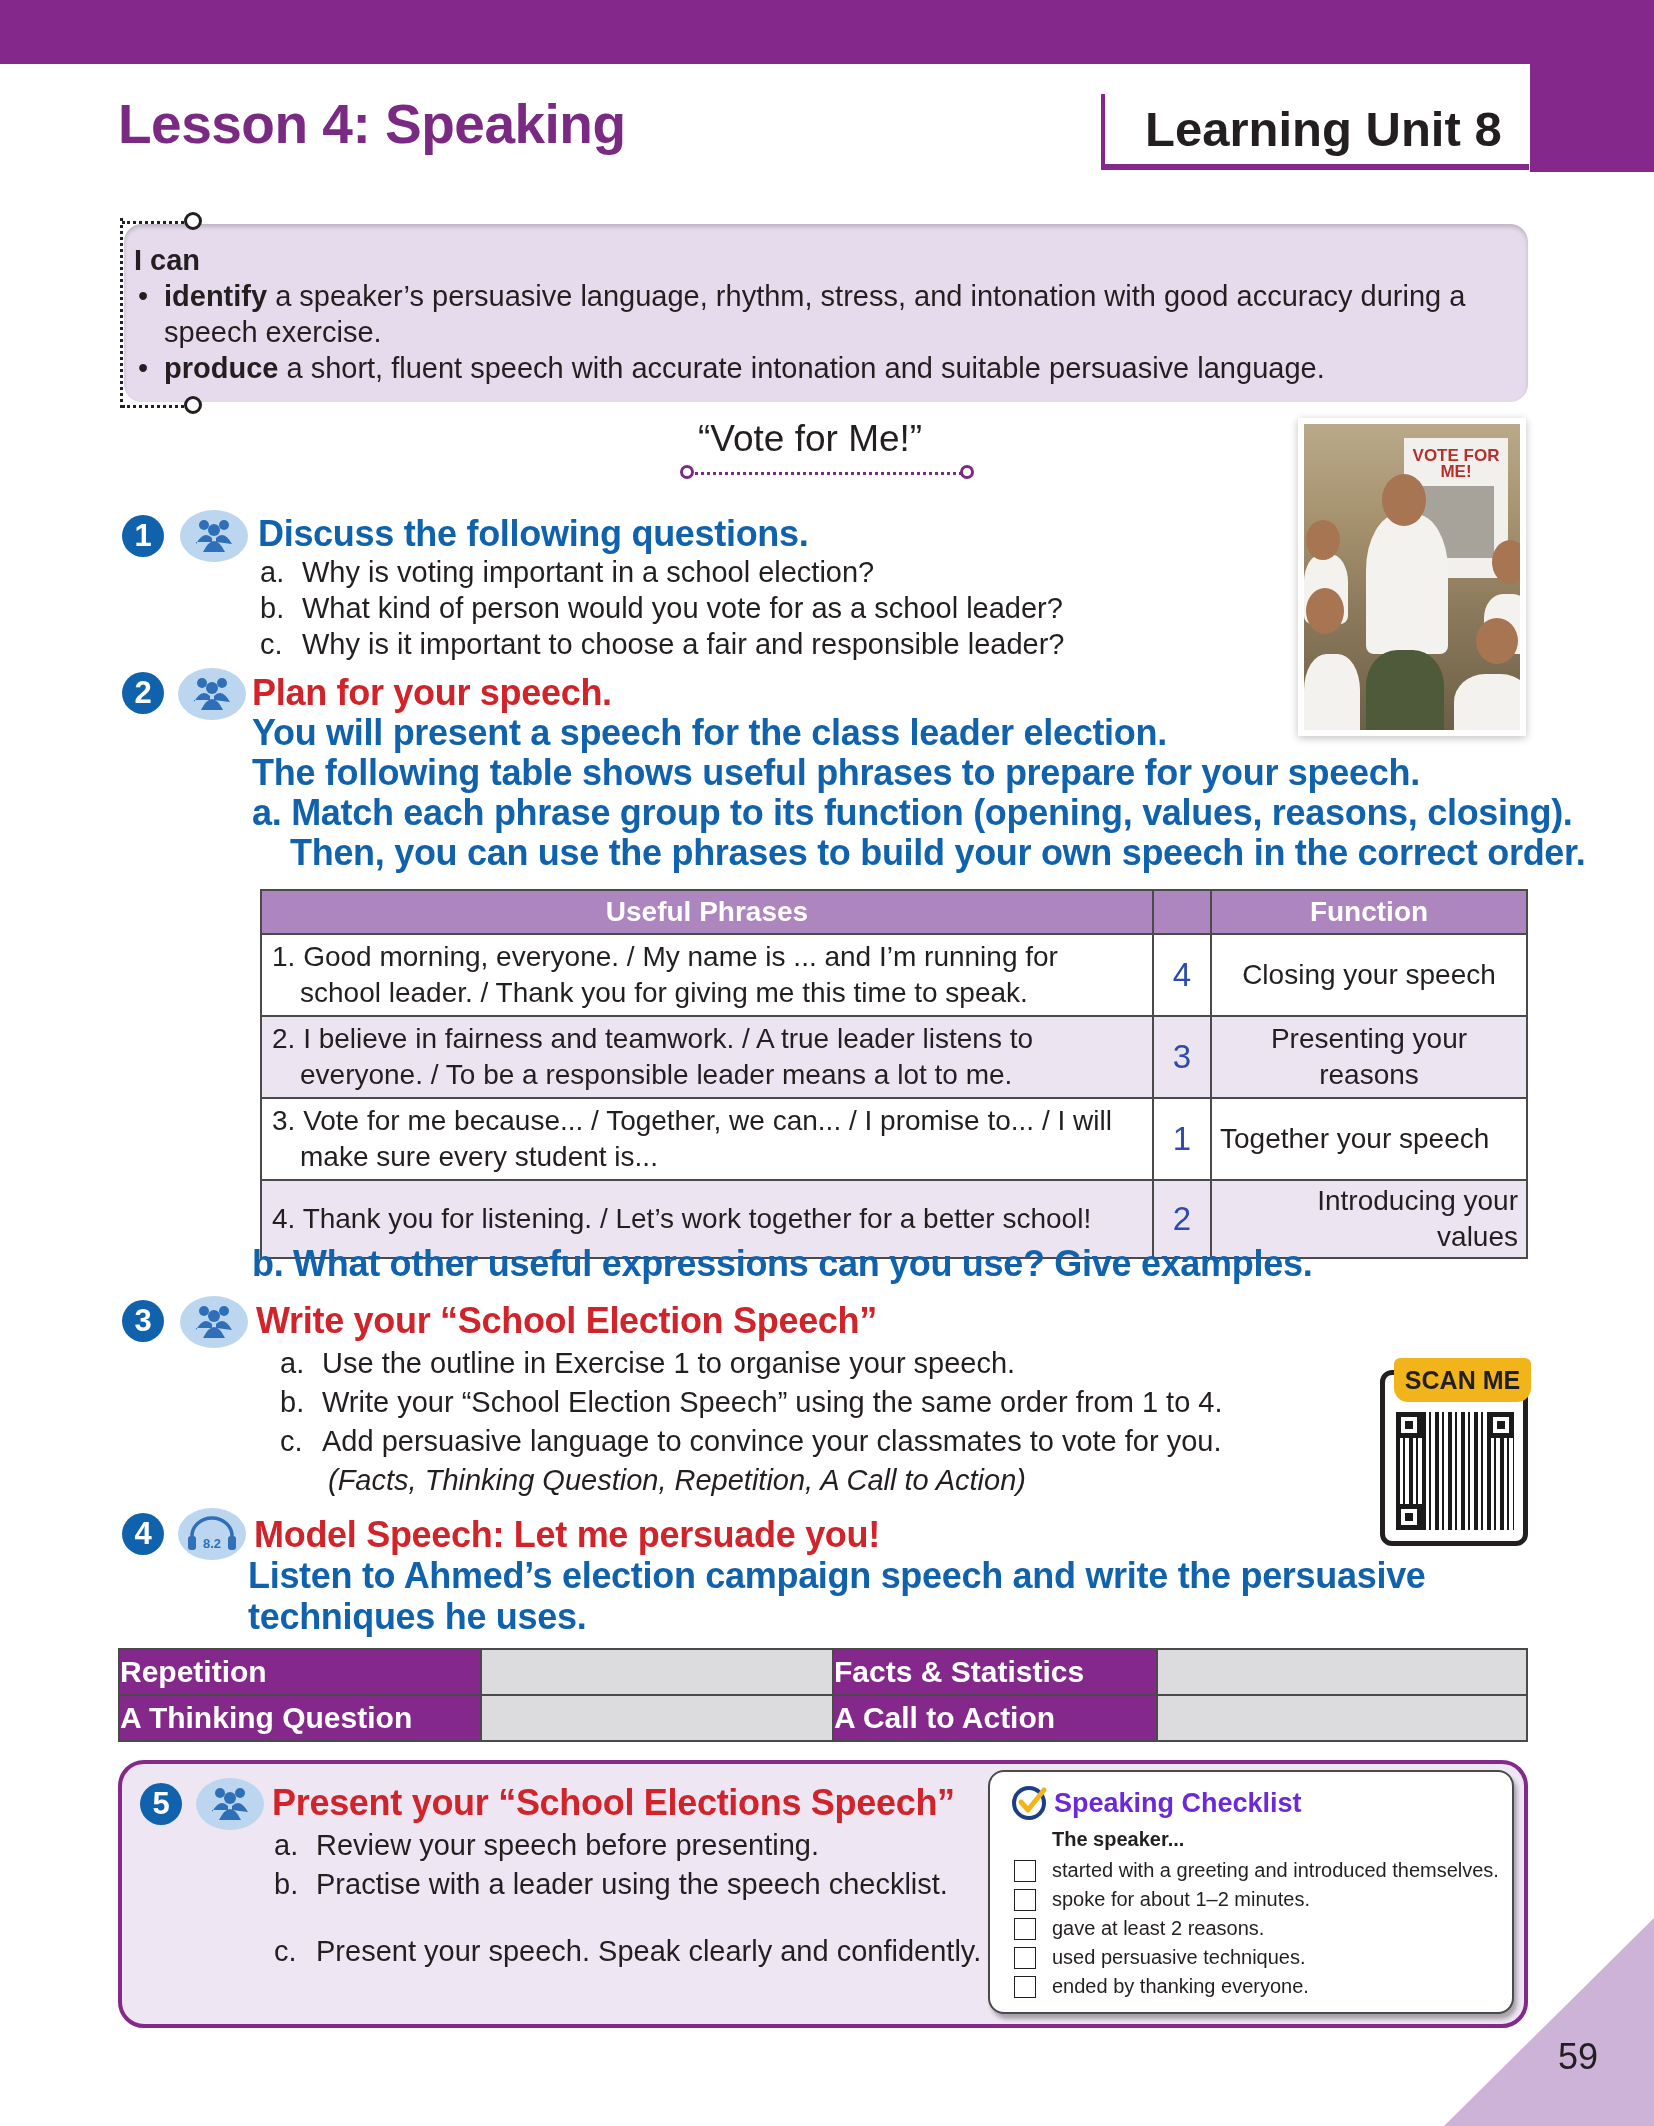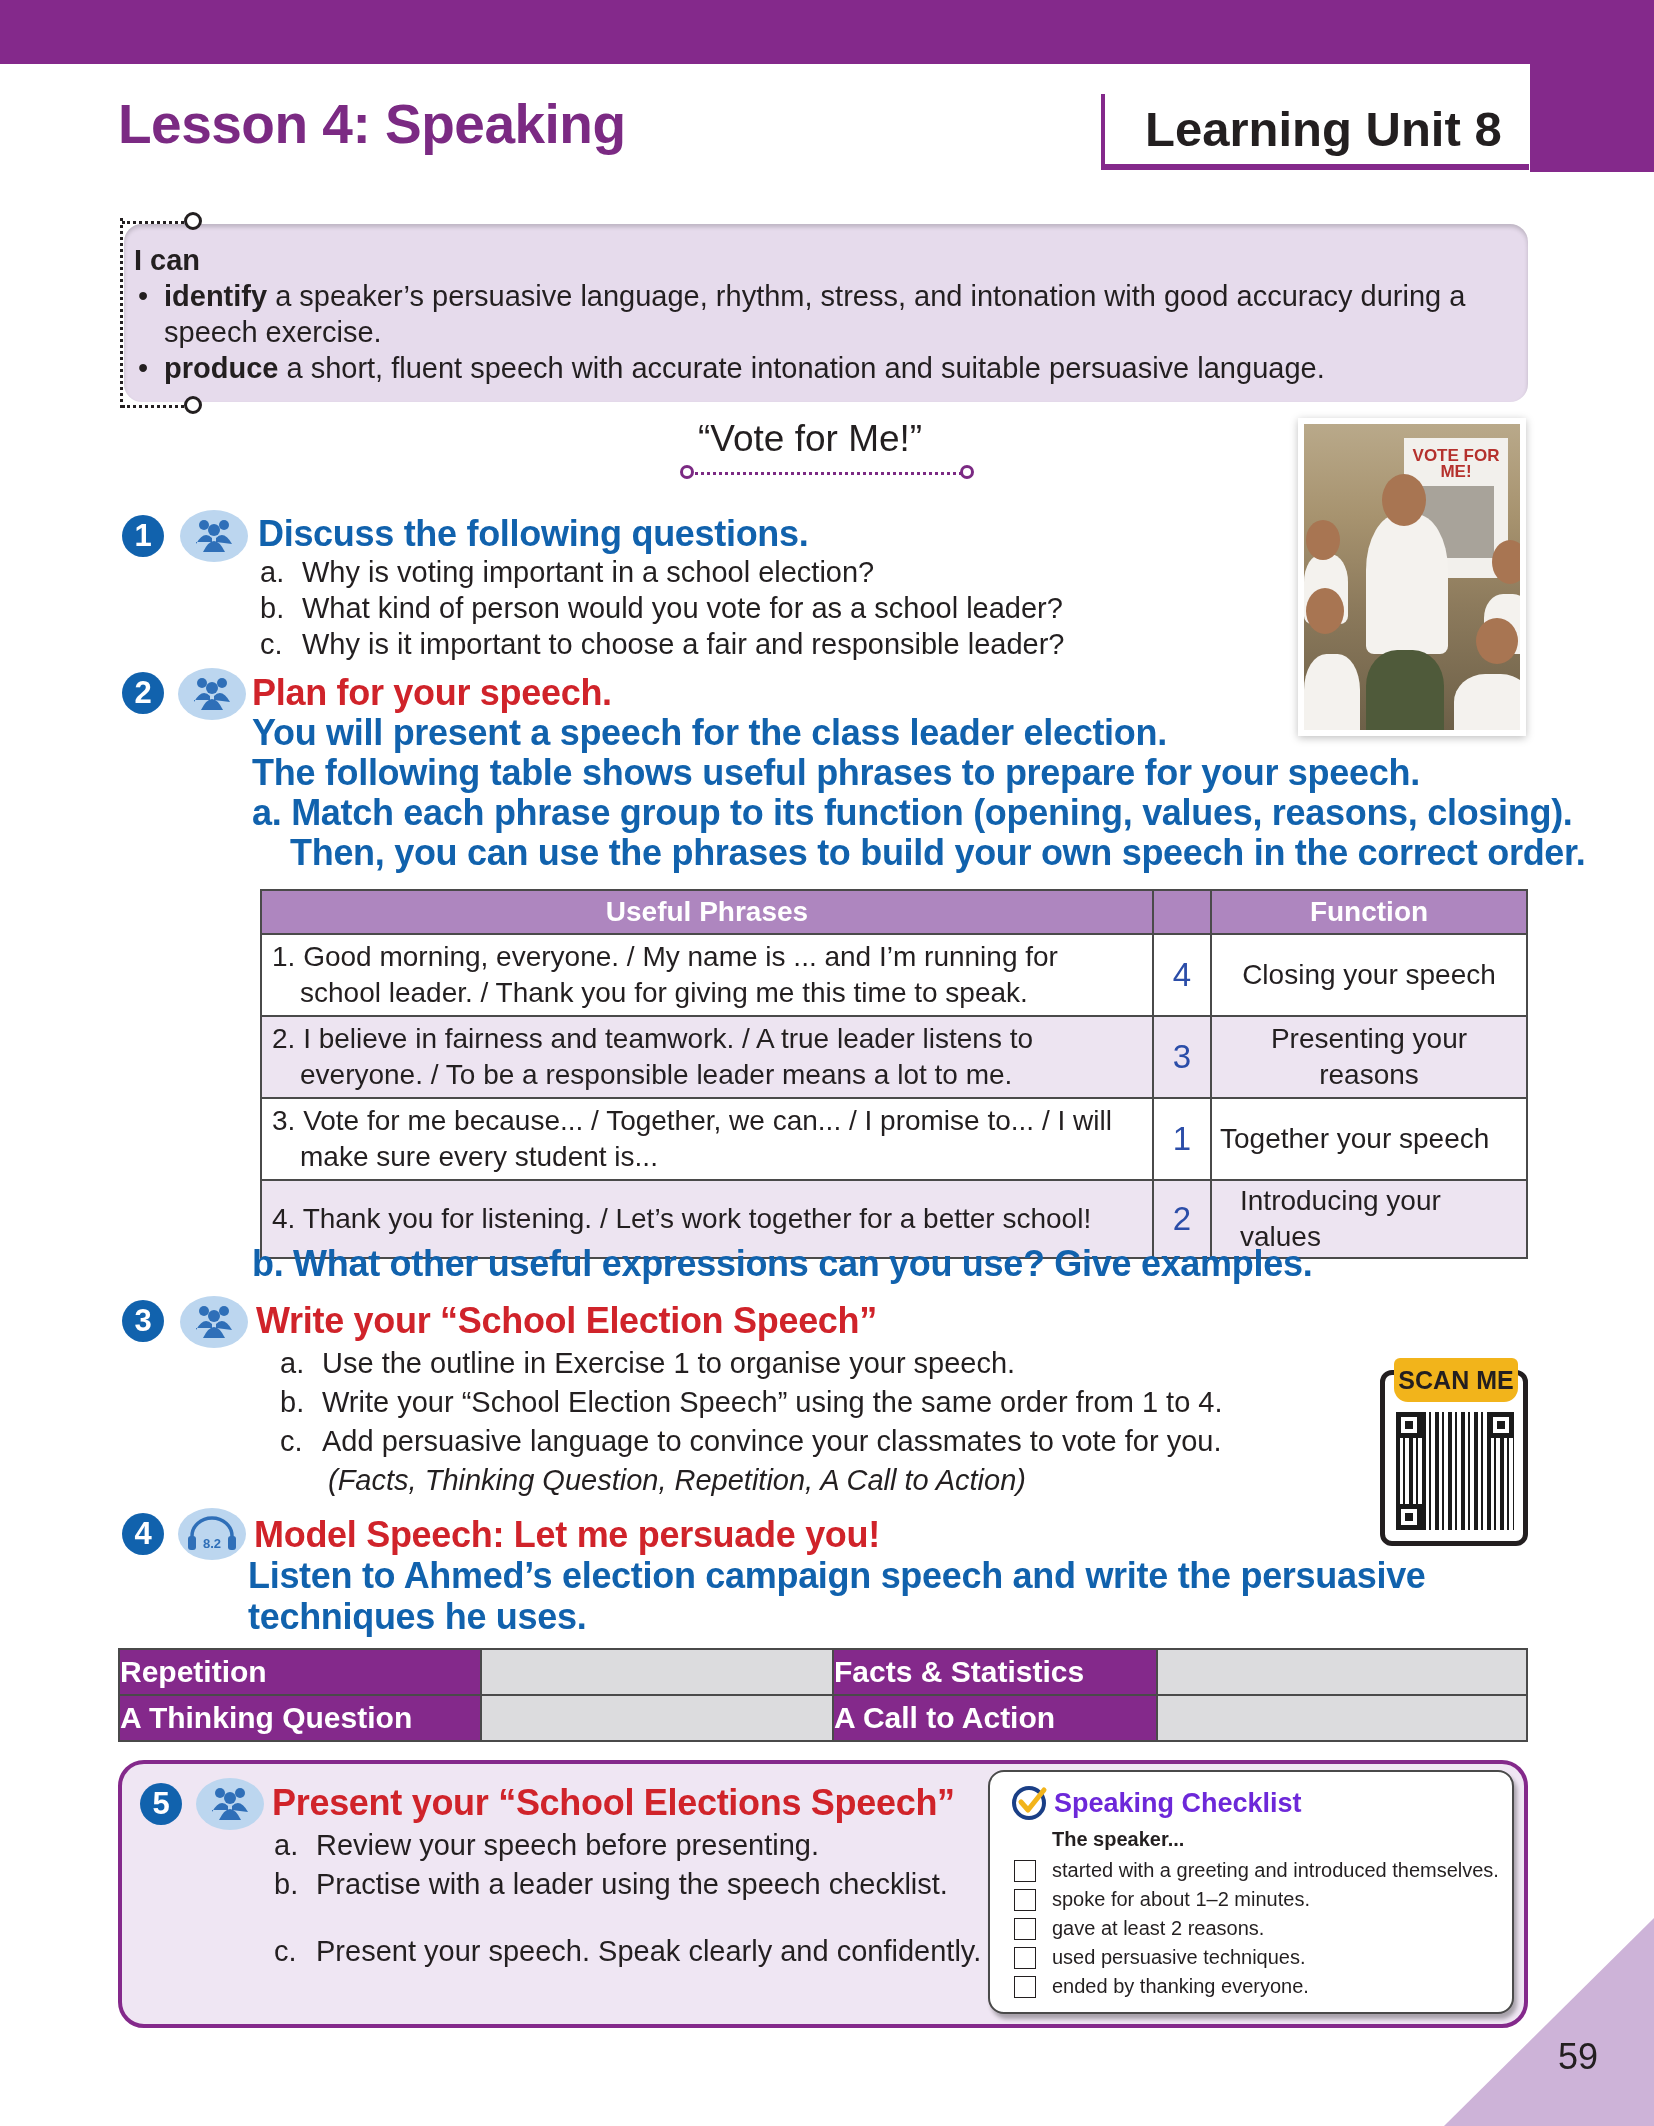--- a/index.html
+++ b/index.html
@@ -62,21 +62,21 @@
   .phrase-table td.fn { text-align: center; padding: 2px 8px; }
 
   
   .tech-table { left: 118px; top: 1648px; width: 1410px; border-collapse: collapse; }
   .tech-table td { height: 46px; border: 2px solid #4a4a4a; font-size: 30px; font-weight: bold; }
   .tech-table td.lab { background: #84298b; color: #fff; }
   .tech-table td.blank { background: #dcdcde; }
 
   
   .qr-card { left: 1380px; top: 1370px; width: 148px; height: 176px; border: 5px solid #231f20; border-radius: 12px; background: #fff; }
-  .scan-tag { left: 1394px; top: 1358px; width: 124px; height: 44px; background: #f2b41b; border-radius: 6px 6px 14px 14px;
+  .scan-tag { left: 1394px; top: 1358px; width: 137px; height: 44px; background: #f2b41b; border-radius: 6px 6px 14px 14px;
               color: #231f20; font-weight: bold; font-size: 25px; text-align: center; line-height: 44px; letter-spacing: 0px; }
   .qr { left: 1396px; top: 1412px; width: 118px; height: 118px;
         background-color: #fff;
         background-image:
           repeating-linear-gradient(90deg, #1a1a1a 0 4px, transparent 4px 7px, #1a1a1a 7px 9px, transparent 9px 13px),
           repeating-linear-gradient(0deg, transparent 0 3px, #fff 3px 6px, transparent 6px 8px, #fff 8px 12px); }
   .qr-finder { position: absolute; width: 26px; height: 26px; border: 5px solid #1a1a1a; background: #fff; }
   .qr-finder::after { content: ""; position: absolute; left: 4px; top: 4px; width: 8px; height: 8px; background: #1a1a1a; }
 
   
@@ -196,21 +196,21 @@
     <td class="fn">Presenting your reasons</td>
   </tr>
   <tr style="height:80px;">
     <td class="ph">3. Vote for me because... / Together, we can... / I promise to... / I will make sure every student is...</td>
     <td class="num">1</td>
     <td class="fn" style="text-align:left;">Together your speech</td>
   </tr>
   <tr class="alt" style="height:42px;">
     <td class="ph">4. Thank you for listening. / Let’s work together for a better school!</td>
     <td class="num">2</td>
-    <td class="fn" style="text-align:left;padding-left:28px;">Introducing your values</td>
+    <td class="fn" style="text-align:right;padding-left:28px;">Introducing your values</td>
   </tr>
 </tbody>
   </table>
 
 <div class="abs ex-head-blue" style="left:252px;top:1243px;">b. What other useful expressions can you use? Give examples.</div>
 
 <div class="abs num-badge" style="left:122px;top:1300px;">3</div>
 <div class="abs grp-icon" style="left:180px;top:1296px;">
   <svg width="68" height="52" viewBox="0 0 68 52">
       <g fill="#2f6fb8">

